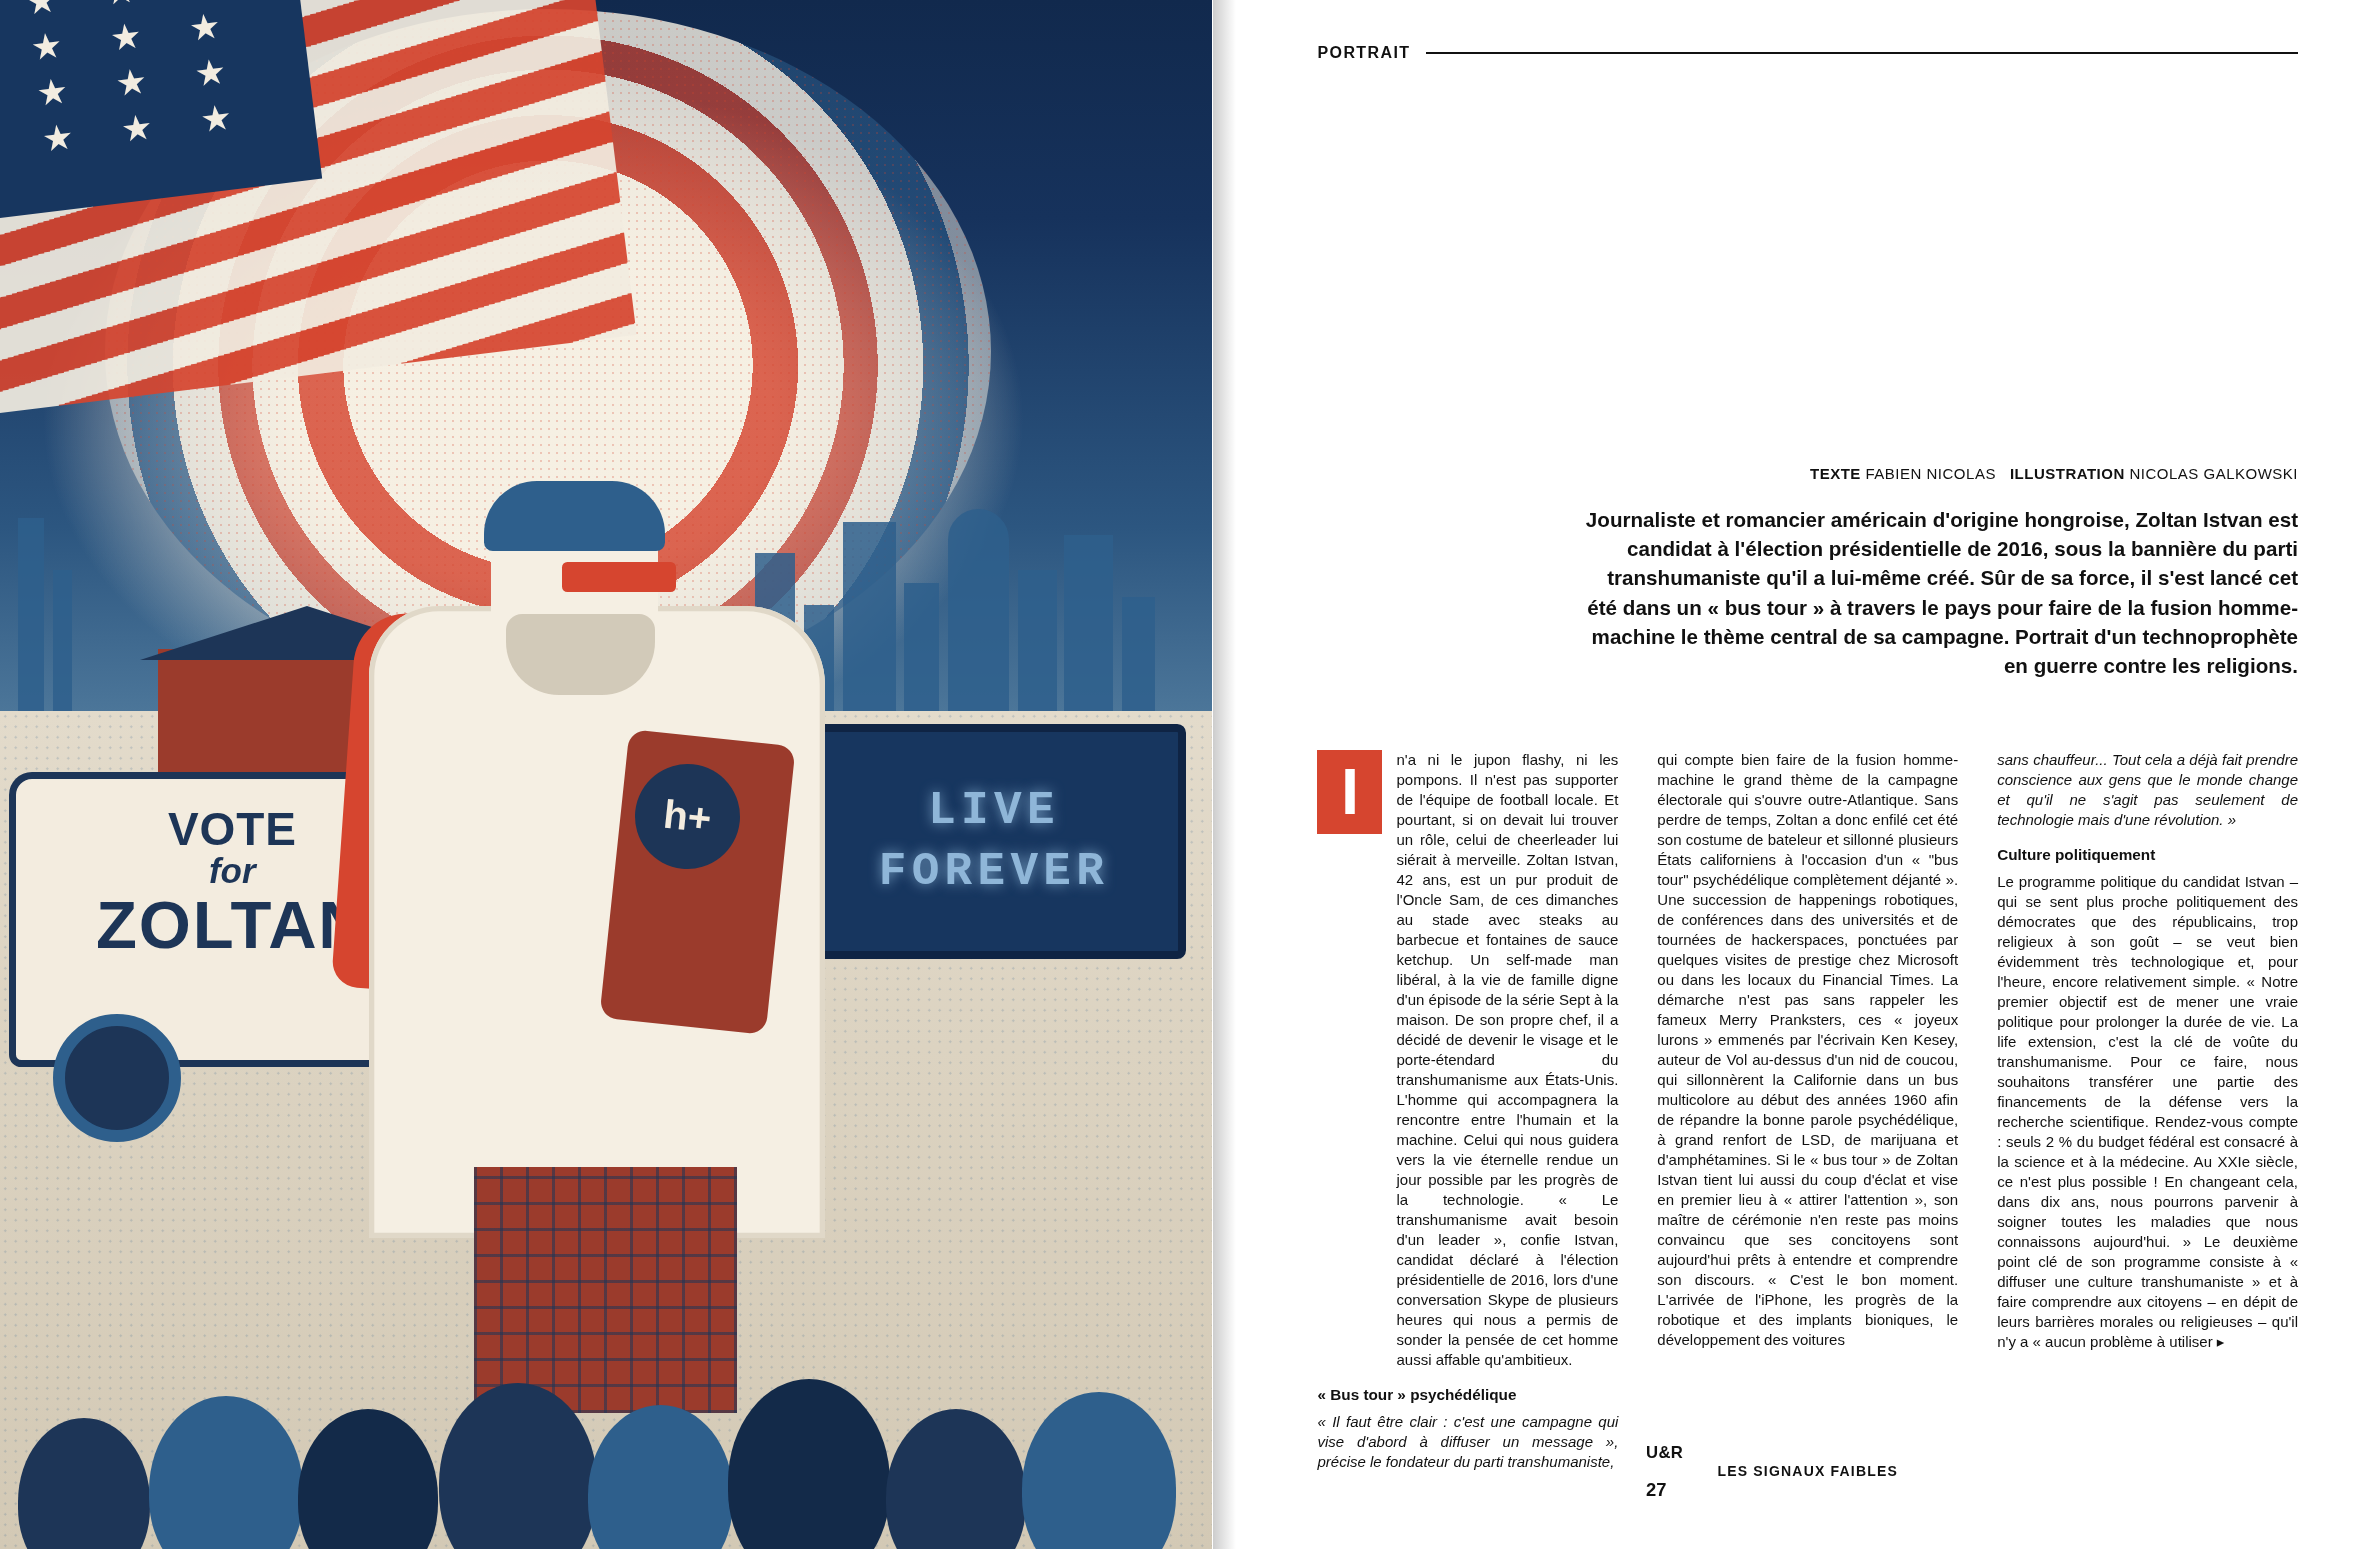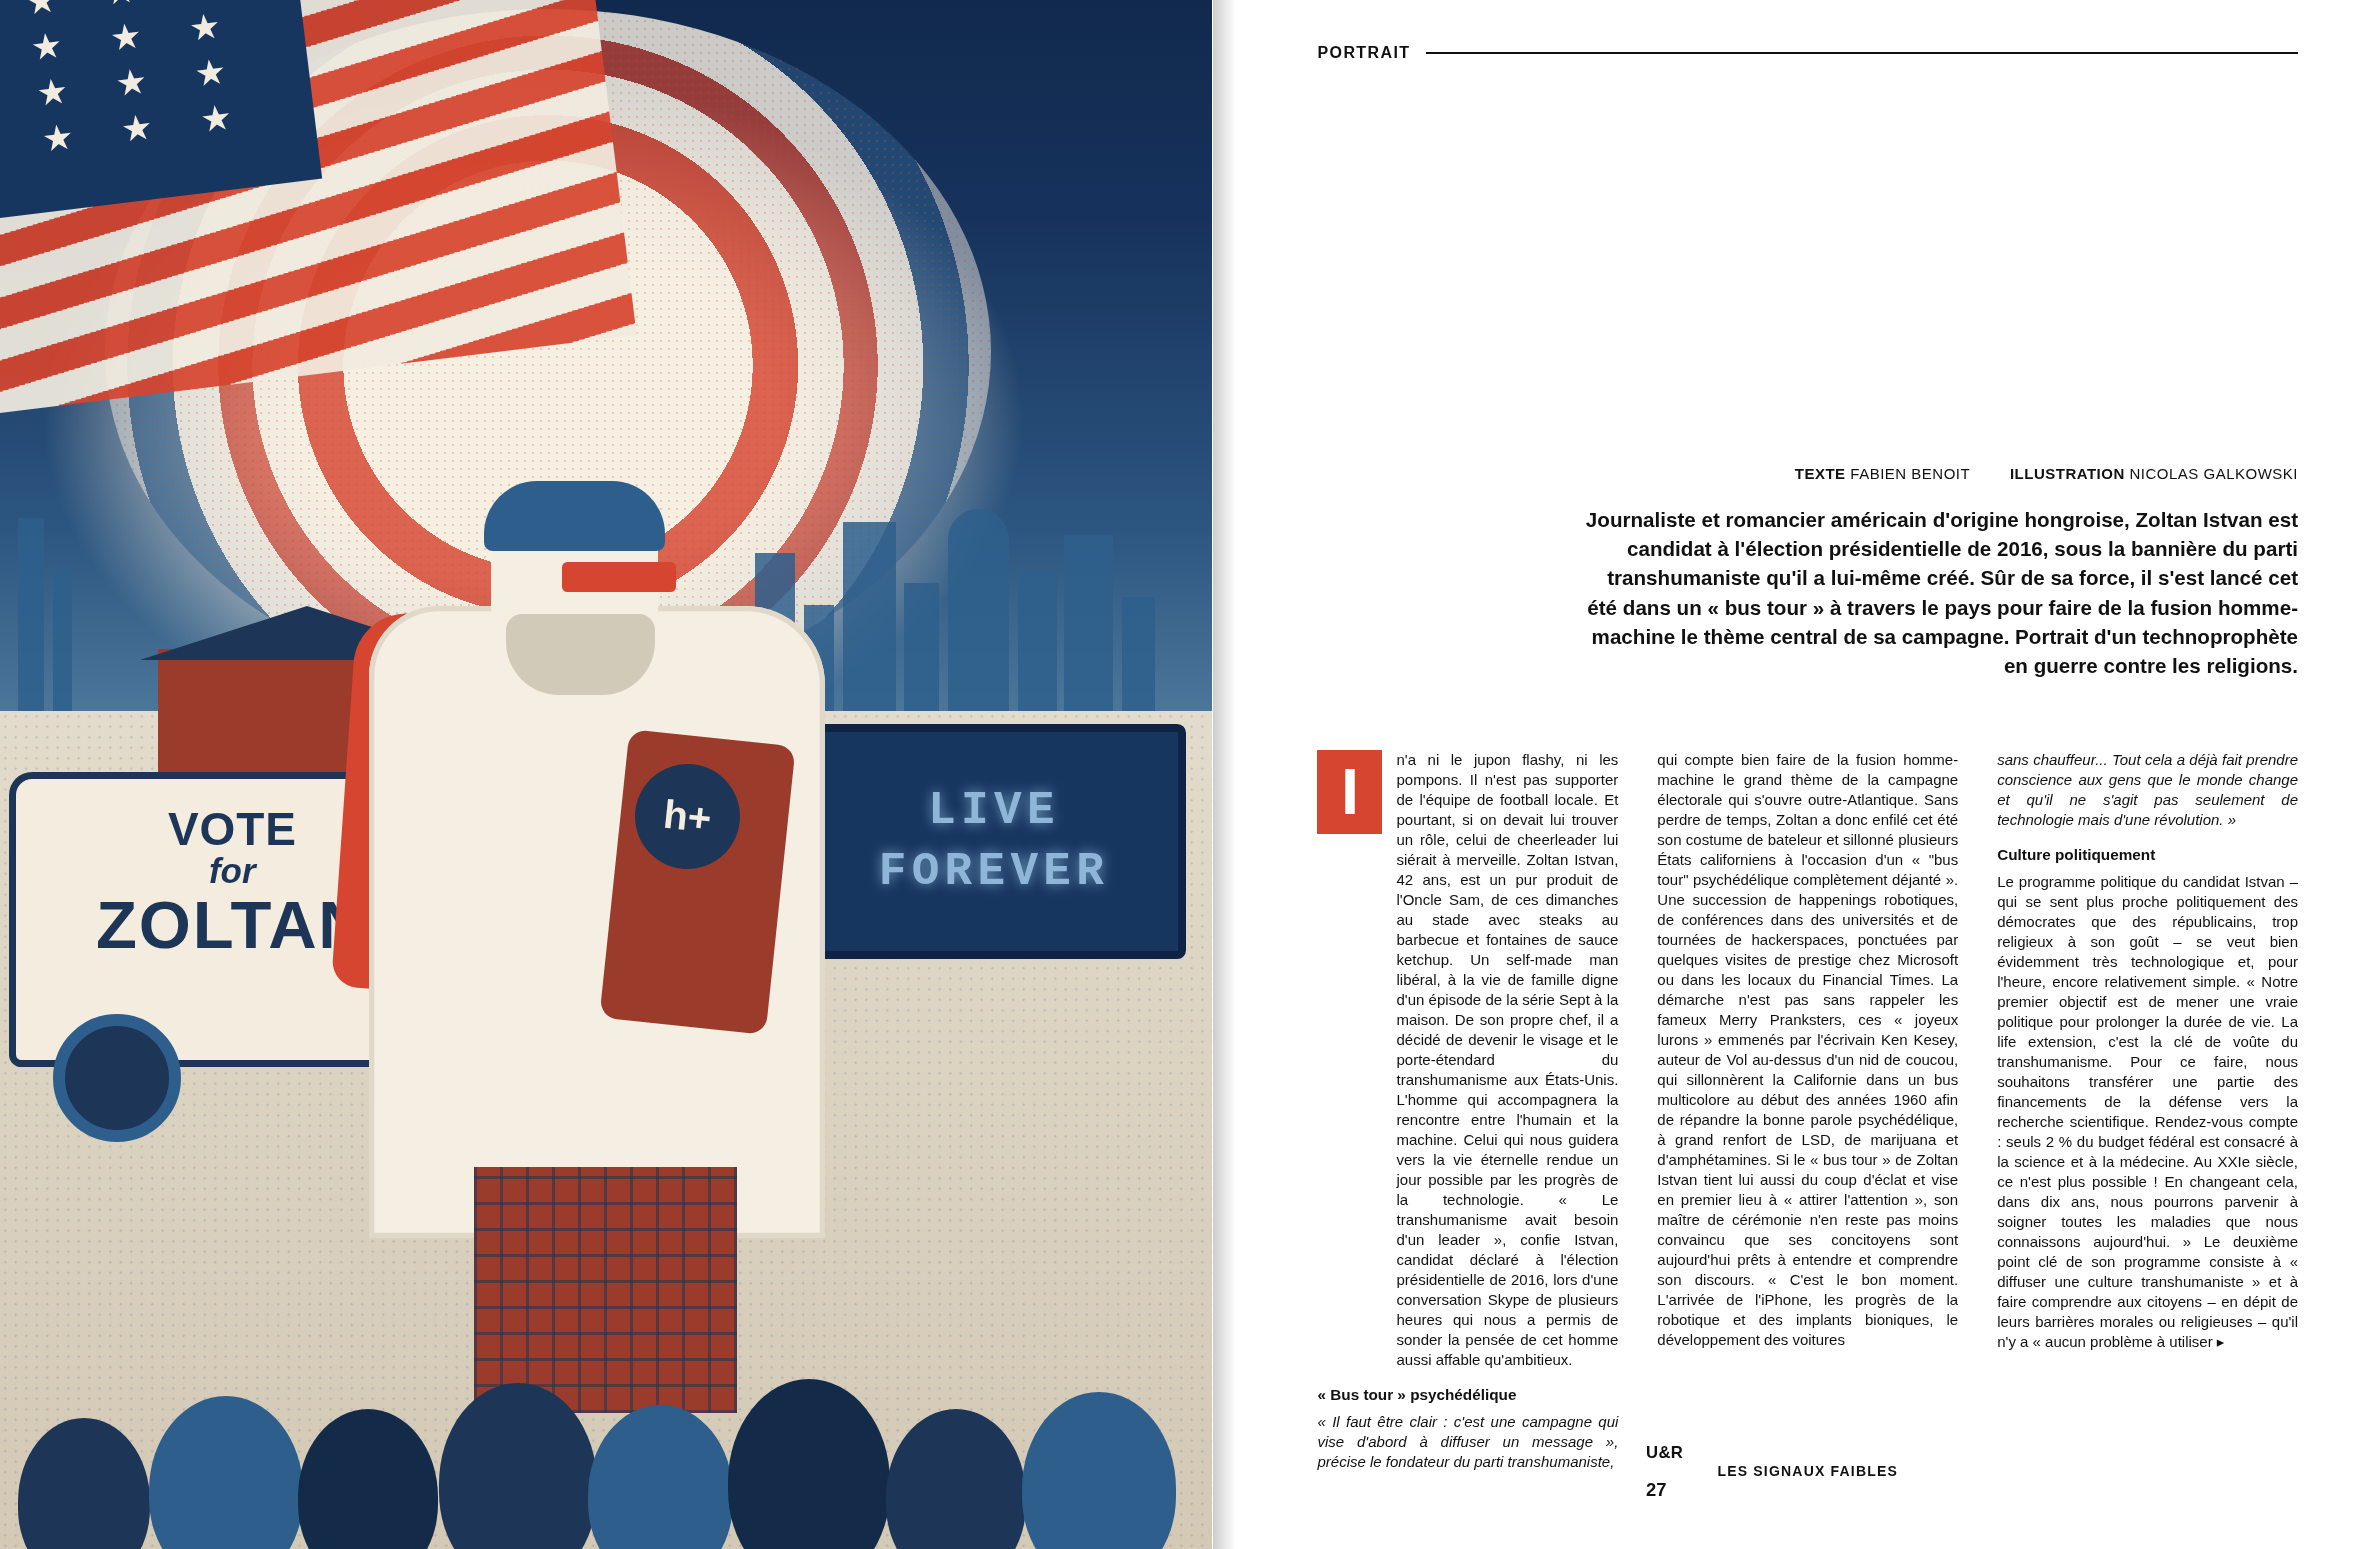--- a/index.html
+++ b/index.html
@@ -318,21 +318,21 @@
     letter-spacing: -1.4px;
     color: #111;
   }
   .credits {
     position: absolute;
     right: 79px; top: 465px;
     font-size: 15px;
     letter-spacing: 0.5px;
     color: #111;
   }
-  .credits b { font-weight: bold; margin-left: 26px; }
+  .credits b { font-weight: bold; }
   .credits .light { font-weight: normal; }
   .standfirst {
     position: absolute;
     left: 369px; right: 79px; top: 505px;
     text-align: right;
     font-size: 20.6px;
     line-height: 1.42;
     font-weight: bold;
     color: #111;
   }
@@ -473,21 +473,21 @@
   <div class="page-right">
 
     <div class="rubric-row">
       <div class="rubric">PORTRAIT</div>
       <div class="rubric-rule"></div>
     </div>
 
 
     <div class="credits">
       <b>TEXTE</b>
-      <span class="light">FABIEN BENOIT</span>
+      <span class="light">FABIEN NICOLAS</span>
       &nbsp;
       <b>ILLUSTRATION</b>
       <span class="light">NICOLAS GALKOWSKI</span>
     </div>
 
     <div class="standfirst">Journaliste et romancier américain d'origine hongroise, Zoltan Istvan est candidat à l'élection présidentielle de 2016, sous la bannière du parti transhumaniste qu'il a lui-même créé. Sûr de sa force, il s'est lancé cet été dans un « bus tour » à travers le pays pour faire de la fusion homme-machine le thème central de sa campagne. Portrait d'un technoprophète en guerre contre les religions.</div>
 
     <div class="cols">
 
       <div class="col">

